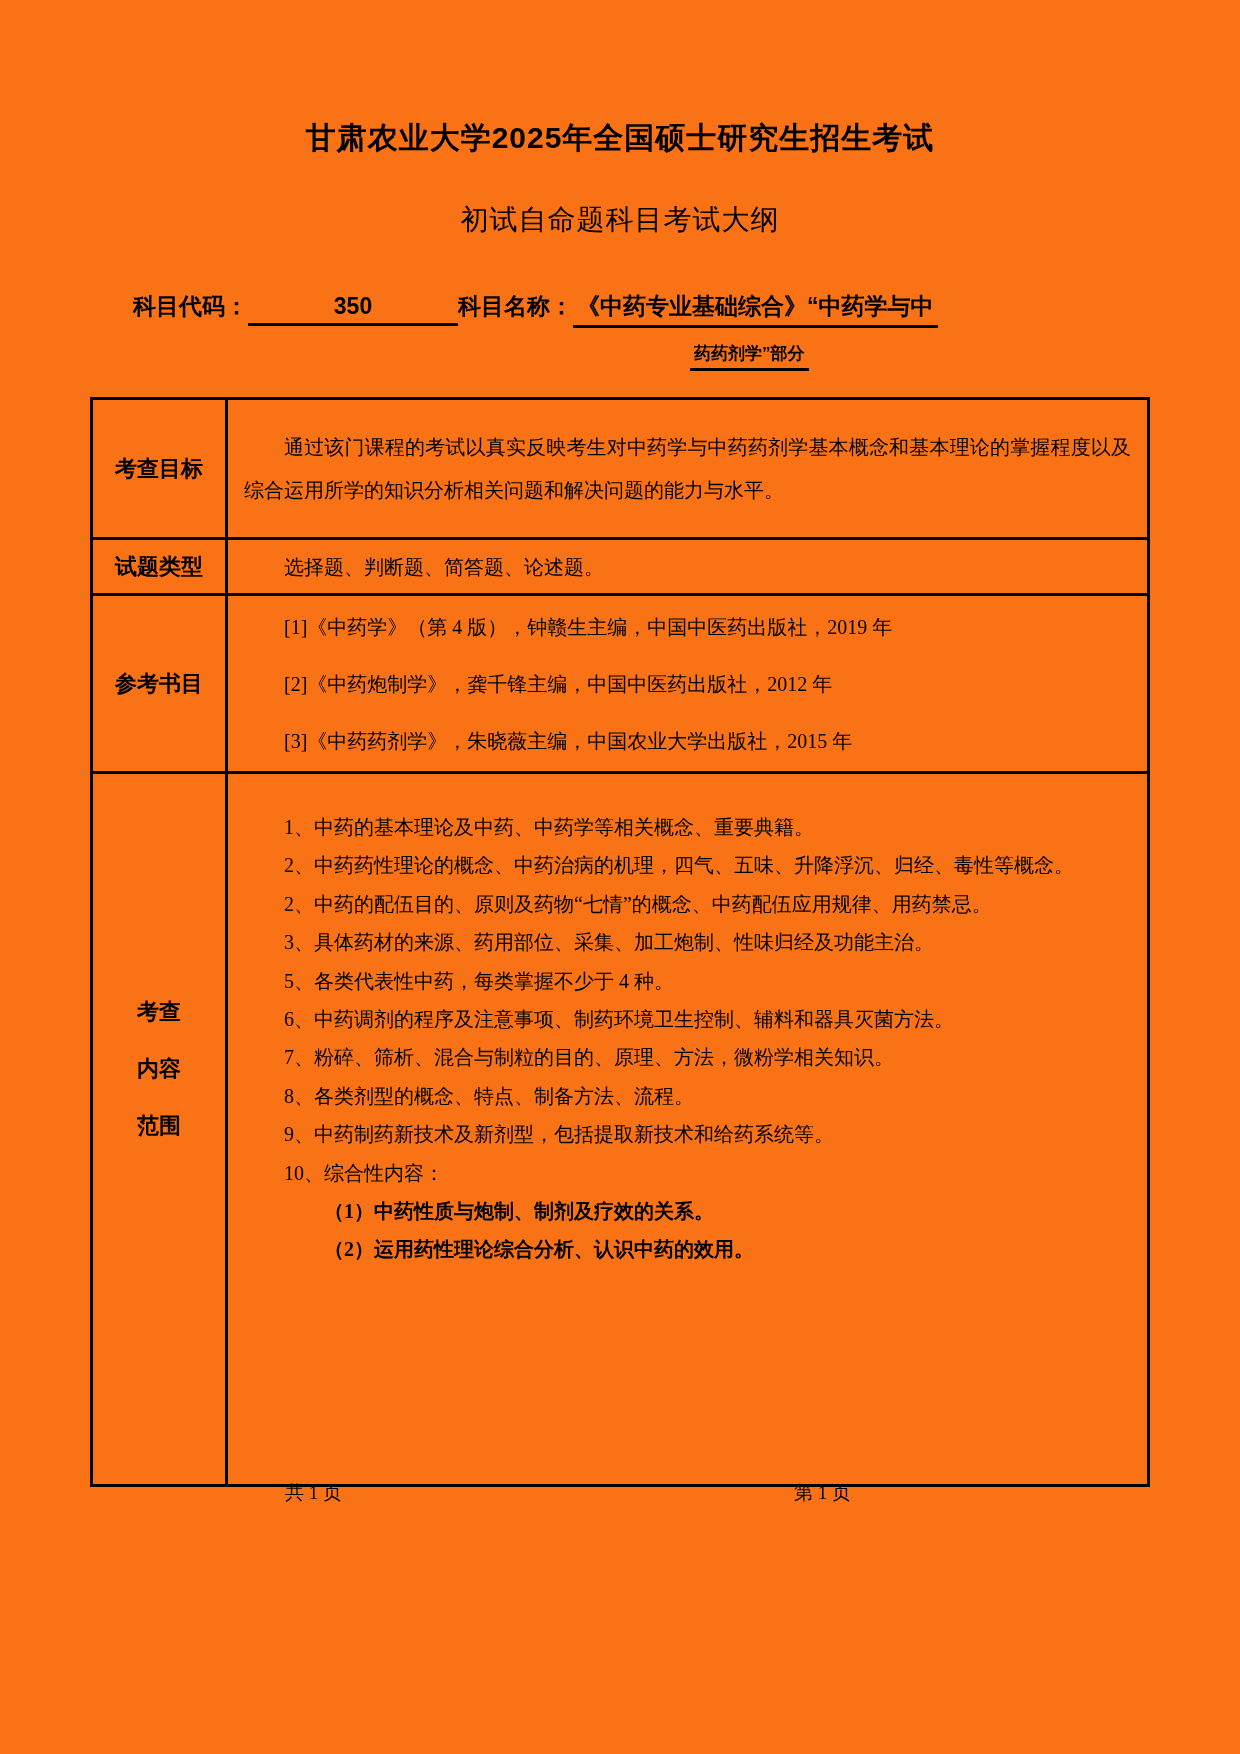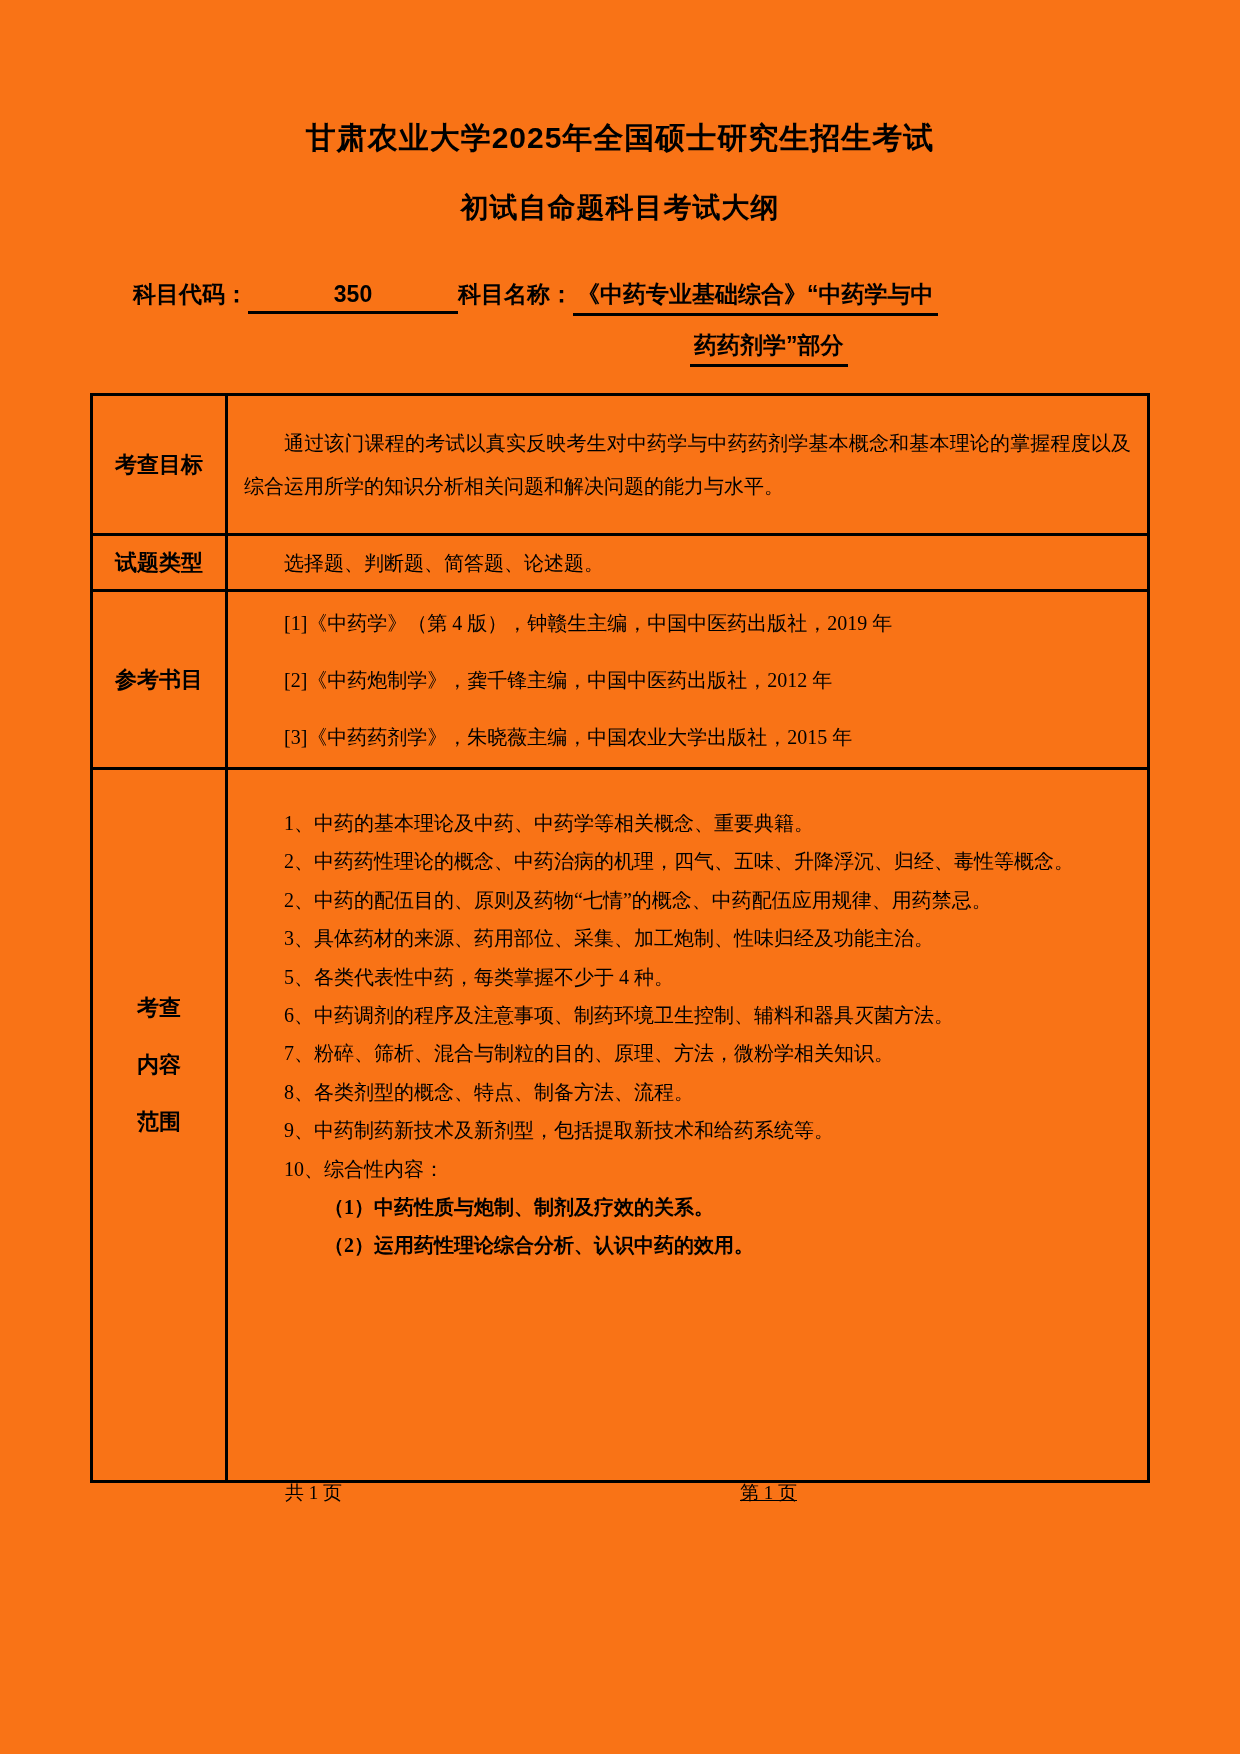--- a/index.html
+++ b/index.html
@@ -10,38 +10,38 @@
     font-family: "Liberation Serif", "DejaVu Serif", serif;
   }
   .page { position: relative; width: 1240px; height: 1754px; background:#f97316; overflow: hidden; }
 
   .doc-title {
     margin: 118px 0 0 0; text-align: center;
     font-family: "Liberation Sans", "DejaVu Sans", sans-serif;
     font-weight: 700; font-size: 30px; letter-spacing: 1px; color:#000;
   }
   .doc-subtitle {
-    margin: 30px 0 0 0; text-align: center;
+    margin: 42px 0 0 0; text-align: center;
     font-family: "Liberation Sans", "DejaVu Sans", sans-serif;
-    font-weight: 700; font-size: 28px; letter-spacing: 1px; color:#000;
+    font-weight: 400; font-size: 28px; letter-spacing: 1px; color:#000;
   }
 
   .meta-line {
     margin: 52px 0 0 133px;
     font-family: "Liberation Sans", "DejaVu Sans", sans-serif;
     font-weight: 700; font-size: 23px; color:#000;
     white-space: nowrap;
   }
   .uline { border-bottom: 3px solid #000; padding-bottom: 3px; }
   .code-value { display: inline-block; width: 210px; text-align: center; }
   .name-value { display: inline-block; padding-left: 4px; padding-right: 4px; }
   .meta-line2 {
     margin: 14px 0 0 690px;
     font-family: "Liberation Sans", "DejaVu Sans", sans-serif;
-    font-weight: 700; font-size: 23px; color:#000;
+    font-weight: 700; font-size: 17px; color:#000;
   }
 
   table.syllabus {
     border-collapse: collapse; table-layout: fixed;
     width: 1060px; margin: 26px 0 0 90px;
   }
   table.syllabus td { border: 3px solid #000; }
   td.lbl {
     width: 135px; text-align: center; vertical-align: middle;
     font-family: "Liberation Sans", "DejaVu Sans", sans-serif;
@@ -60,21 +60,21 @@
   .book + .book { margin-top: 27px; }
 
   td.cnt.scope { vertical-align: top; padding-top: 34px; }
   .item { margin: 0; text-indent: 2em; line-height: 1.92; text-align: justify; }
   .item.sub { text-indent: 4em; font-weight: bold; }
   .lbl-stack span { display: block; margin: 27px 0; }
   td.lbl.scope-lbl { vertical-align: middle; padding-bottom: 120px; }
 
   .footer { position: absolute; top: 1480px; left: 0; width: 1240px; font-size: 19px; color:#000; }
   .footer .f-left  { position: absolute; left: 285px; }
-  .footer .f-right { position: absolute; left: 740px; text-decoration: underline; }
+  .footer .f-right { position: absolute; left: 794px; }
 </style>
 </head>
 <body>
 
 <div class="page">
 
   <h1 class="doc-title">甘肃农业大学2025年全国硕士研究生招生考试</h1>
   <h2 class="doc-subtitle">初试自命题科目考试大纲</h2>
 
   <div class="meta-line">

